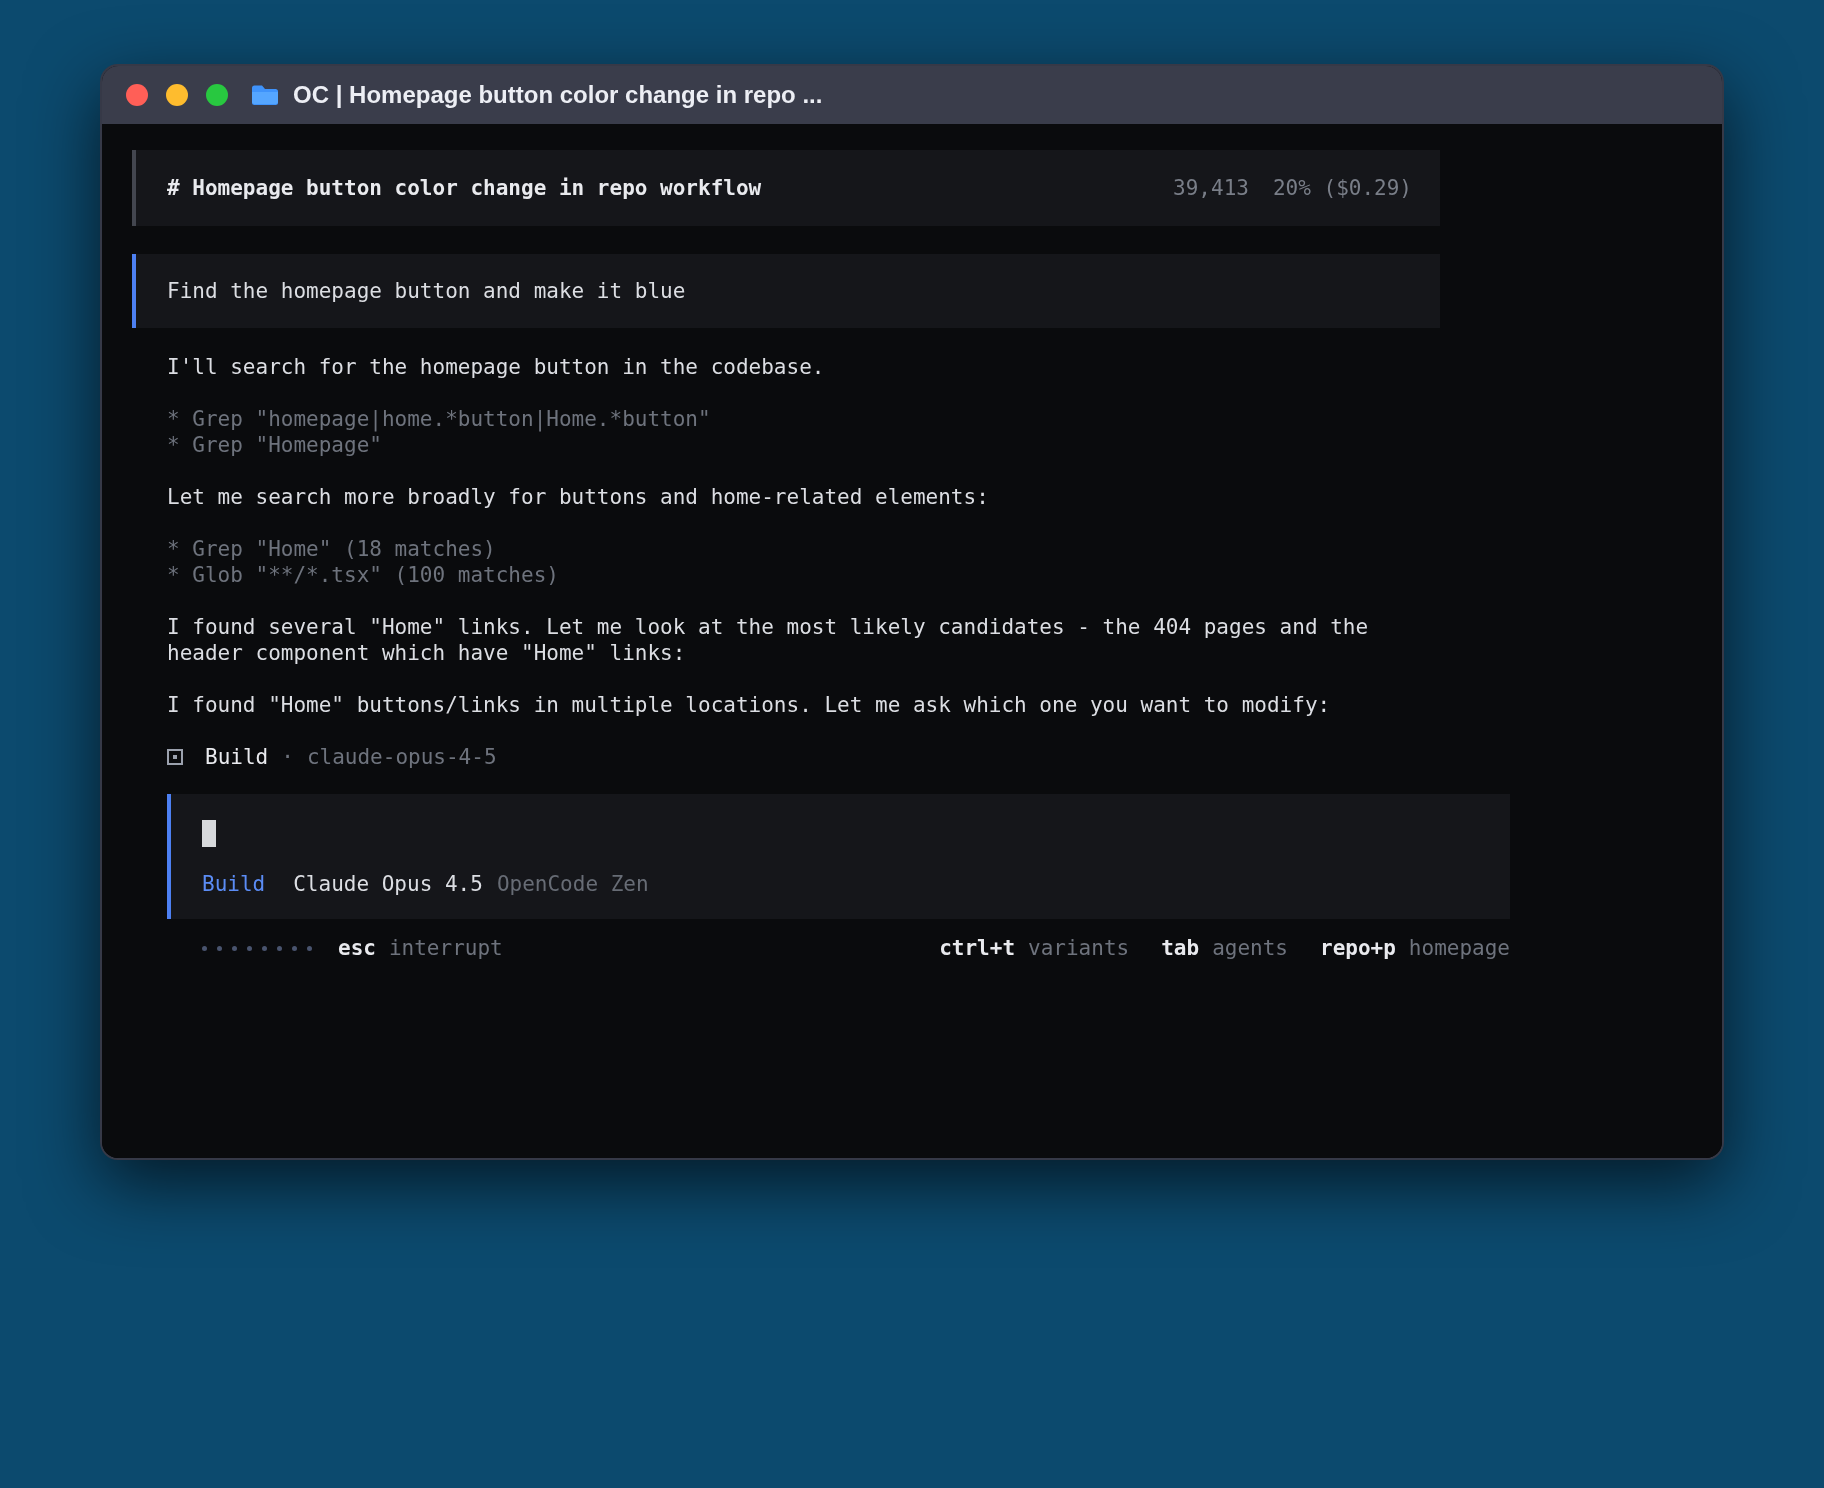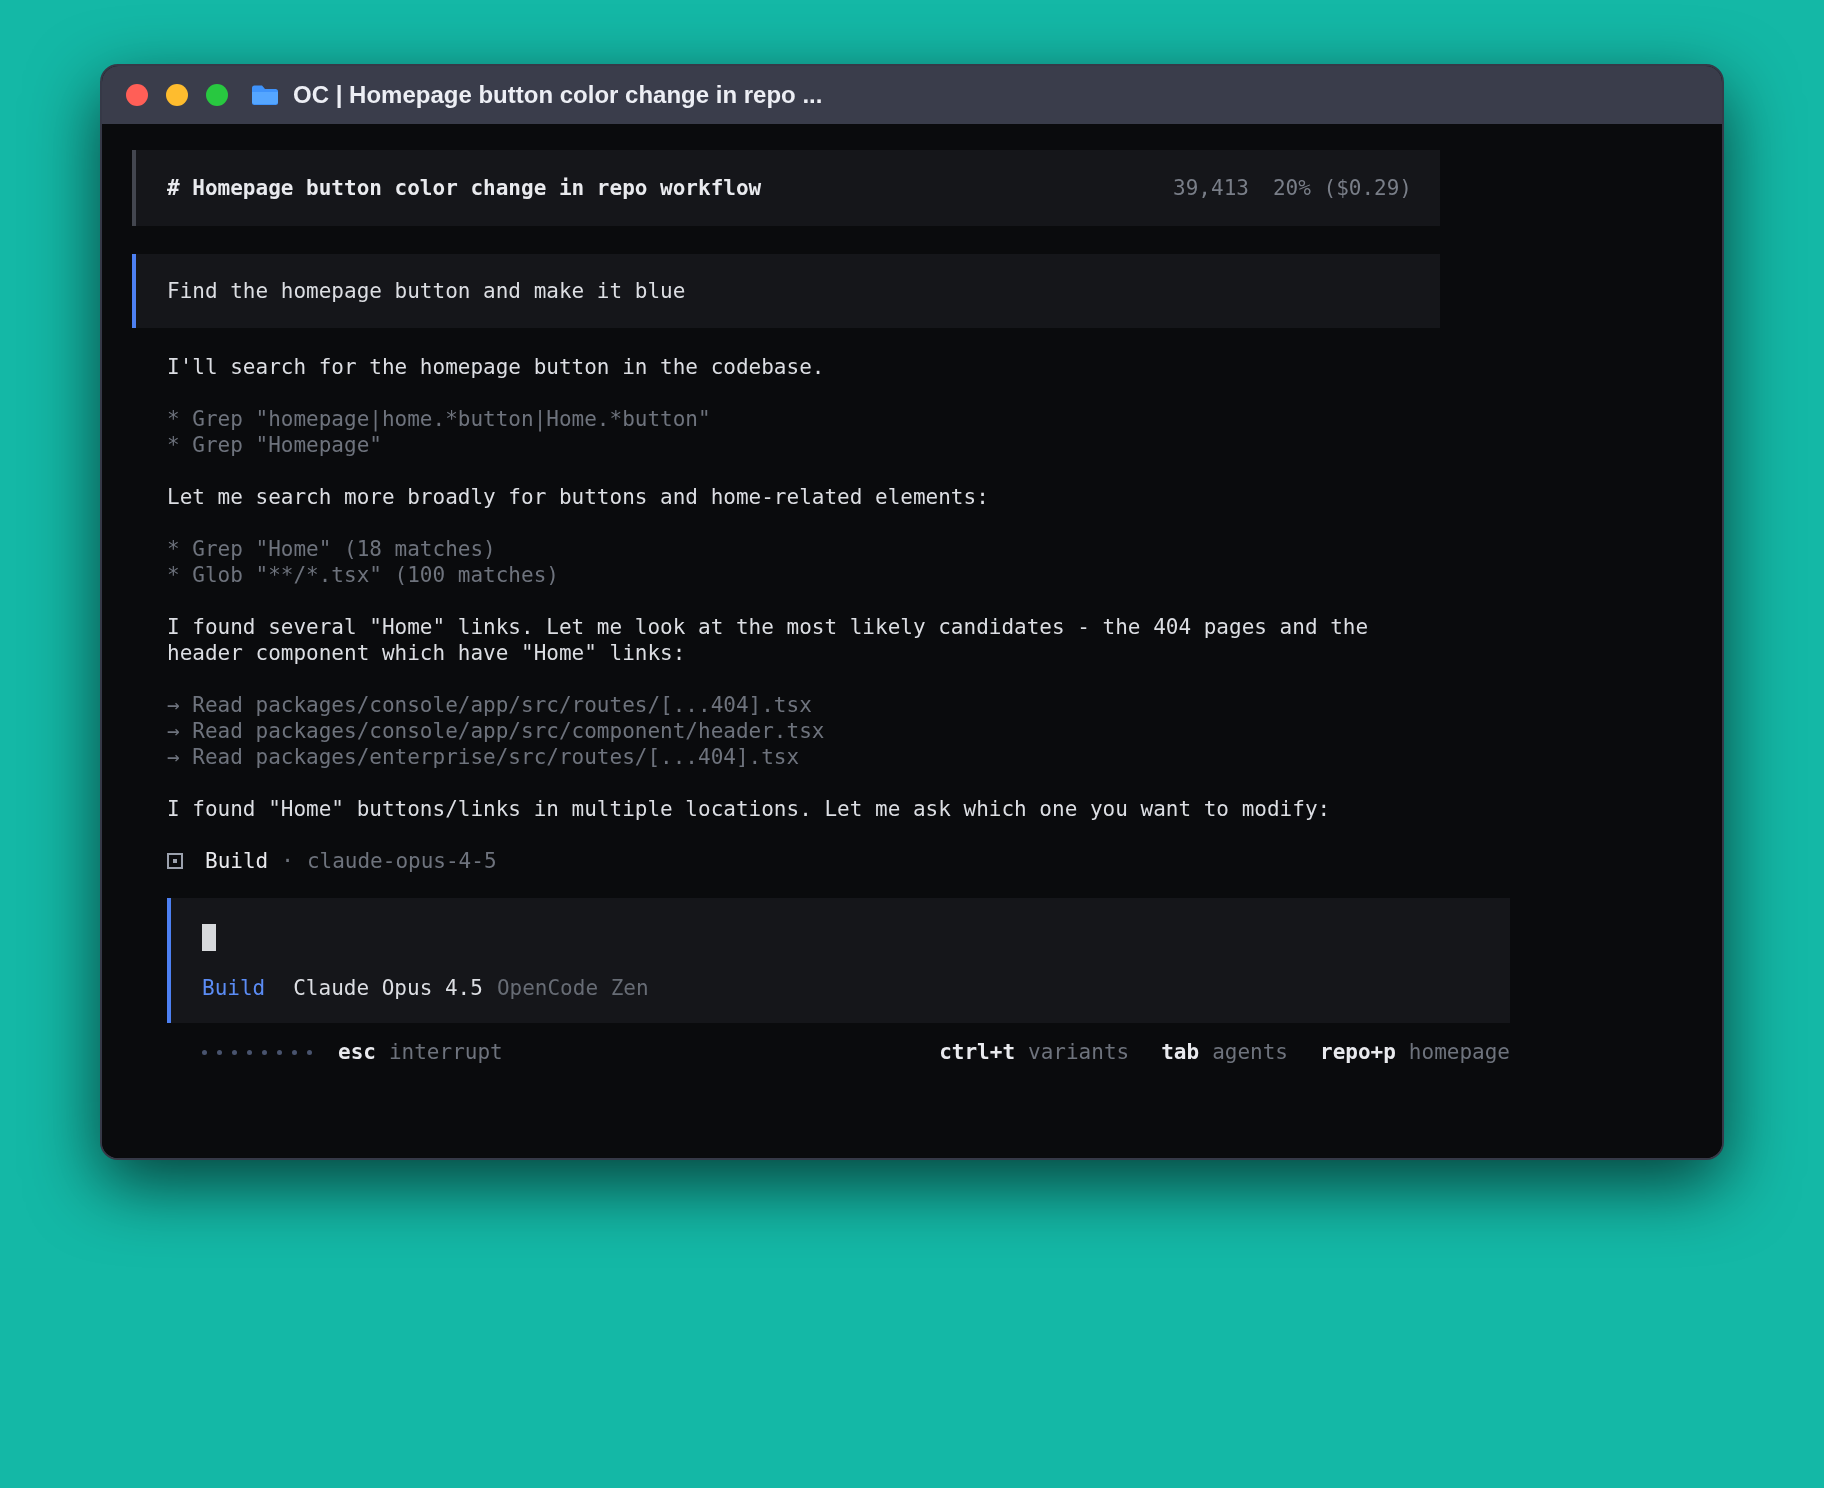--- a/index.html
+++ b/index.html
@@ -2,21 +2,21 @@
 <html><head>
 <meta charset="utf-8">
 <style>
   html, body {
     margin: 0; padding: 0;
     width: 1824px; height: 1488px;
     background: #000000;
     overflow: hidden;
     font-family: "DejaVu Sans Mono", "Liberation Mono", monospace;
   }
-  .desktop { position: relative; width: 1824px; height: 1488px; background: #14b8a6; }
+  .desktop { position: relative; width: 1824px; height: 1488px; background: #0c4a6e; }
 
   .window {
     position: absolute; left: 100px; top: 64px;
     width: 1624px; height: 1096px;
     background: #0a0b0d;
     border: 2px solid #363947;
     border-radius: 18px;
     box-sizing: border-box;
     overflow: hidden;
     box-shadow: 0 24px 70px rgba(0,0,0,0.65);
@@ -167,25 +167,20 @@
 
           <p class="assistant">Let me search more broadly for buttons and home-related elements:</p>
 
           <div class="tool-group">
             <div class="tool-line">* Grep "Home" (18 matches)</div>
             <div class="tool-line">* Glob "**/*.tsx" (100 matches)</div>
           </div>
 
           <p class="assistant">I found several "Home" links. Let me look at the most likely candidates - the 404 pages and the header component which have "Home" links:</p>
 
-          <div class="tool-group">
-            <div class="tool-line">→ Read packages/console/app/src/routes/[...404].tsx</div>
-            <div class="tool-line">→ Read packages/console/app/src/component/header.tsx</div>
-            <div class="tool-line">→ Read packages/enterprise/src/routes/[...404].tsx</div>
-          </div>
 
           <p class="assistant">I found "Home" buttons/links in multiple locations. Let me ask which one you want to modify:</p>
 
 
           <div class="agent-line">
             <span class="agent-icon"></span>
             <span class="agent-name">Build</span>
             <span class="agent-sep">·</span>
             <span class="agent-model">claude-opus-4-5</span>
           </div>

